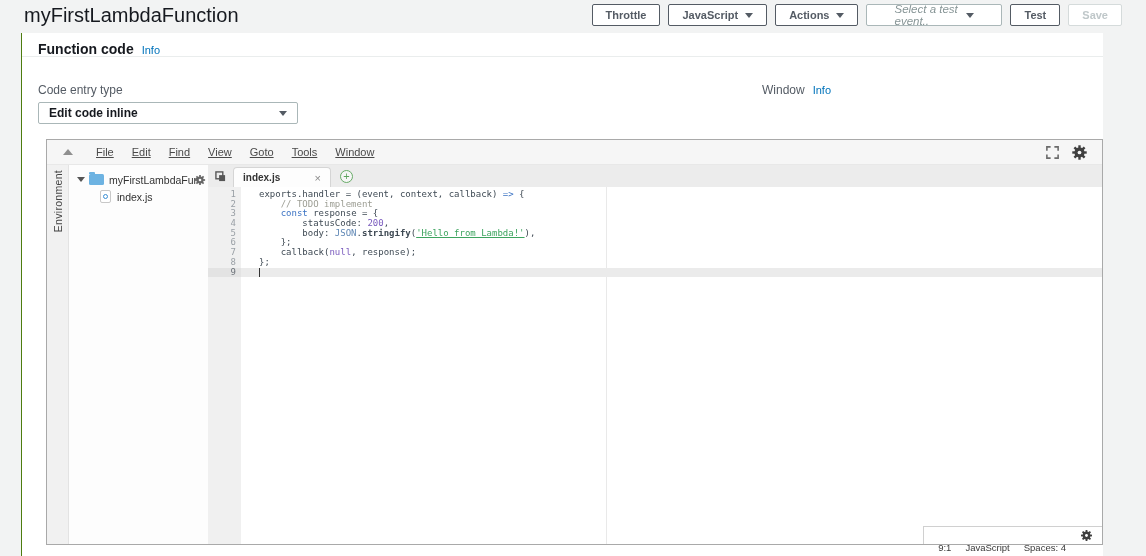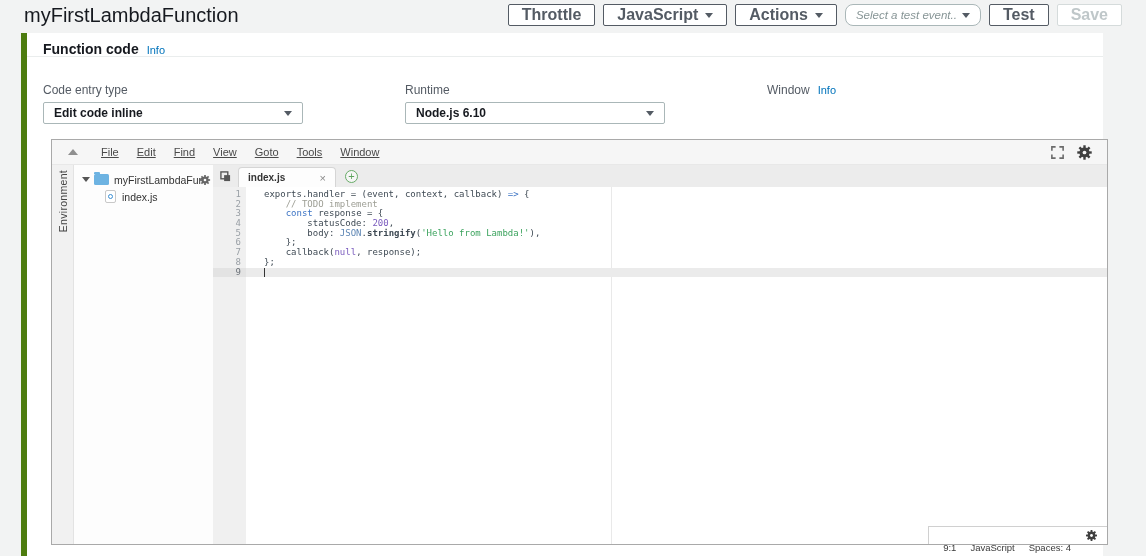--- a/index.html
+++ b/index.html
@@ -10,32 +10,32 @@
     position:relative;
     overflow:hidden;
     color:#16191f;
   }
   
   .page-header { position:absolute; top:0; left:0; width:1146px; height:33px; }
   .page-title { position:absolute; left:24px; top:4px; font-size:20px; font-weight:400; color:#16191f; }
   .header-actions { position:absolute; right:24px; top:4px; display:flex; gap:8px; align-items:center; }
   .btn {
     height:22px; background:#fff; border:1px solid #545b64; border-radius:2px;
-    font-size:16px; font-weight:bold; color:#545b64; padding:0 13px;
+    font-size:11px; font-weight:bold; color:#545b64; padding:0 13px;
     display:flex; align-items:center; gap:7px; cursor:pointer; font-family:inherit;
   }
   .btn.disabled { border-color:#d5dbdb; color:#bfc7c9; cursor:default; }
   .caret-down { width:0; height:0; border-left:4px solid transparent; border-right:4px solid transparent; border-top:5px solid #545b64; display:inline-block; }
   .test-event-select {
-    height:22px; width:136px; background:#fff; border:1px solid #aab7b8; border-radius:8px;
-    display:flex; align-items:center; justify-content:space-between; padding:0 10px; cursor:pointer;
+    height:22px; width:136px; background:#fff; border:1px solid #aab7b8; border-radius:2px;
+    display:flex; align-items:center; justify-content:space-between; padding:0 27px; cursor:pointer;
   }
   .test-event-select .placeholder { font-size:11.5px; font-style:italic; color:#879596; }
   
-  .card { position:absolute; left:21px; top:33px; width:1082px; bottom:0; background:#fff; border-left:6px solid #4d7c0f; }
+  .card { position:absolute; left:21px; top:33px; width:1082px; bottom:0; background:#fff; border-left:1px solid #4d7c0f; }
   .panel-header { height:24px; padding:8px 16px 0 16px; border-bottom:1px solid #eaeded; display:flex; align-items:baseline; gap:8px; }
   .panel-title { font-size:14px; font-weight:bold; color:#16191f; }
   .info-link { font-size:11px; color:#0073bb; text-decoration:none; cursor:pointer; }
   
   .field { position:absolute; width:260px; }
   .field .flabel { font-size:12px; color:#545b64; display:flex; gap:8px; align-items:baseline; }
   .control {
     margin-top:5px; height:22px; border:1px solid #aab7b8; border-radius:2px; background:#fff;
     font-size:12px; font-weight:600; color:#16191f; padding:0 10px;
     display:flex; align-items:center; justify-content:space-between; width:260px; cursor:pointer;
@@ -80,21 +80,21 @@
   .gutter-num { height:9.7px; padding-right:5px; }
   .gutter-num.active { background:#e3e3e3; color:#6d737a; }
   .code-lines { flex:1; padding-top:3px; font:9px "DejaVu Sans Mono", monospace; line-height:9.7px; color:#3f4a54; white-space:pre; position:relative; z-index:1; }
   .code-line { height:9.7px; padding-left:18px; }
   .code-line.active { background:#ebebeb; }
   .print-margin { position:absolute; left:398px; top:0; bottom:0; width:1px; background:#e9e9e9; z-index:0; }
   .tk-d { color:#3f4a54; }
   .tk-c { color:#9d9e94; }
   .tk-k { color:#3b73c4; }
   .tk-n { color:#7a5bbe; }
-  .tk-s { color:#3da45f; }
+  .tk-s { color:#3da45f;text-decoration:underline; }
   .tk-sup { color:#5f87b5; }
   .tk-f { color:#3f4a54; font-weight:bold; }
   .cursor { display:inline-block; width:1px; height:9px; background:#333; vertical-align:text-bottom; }
   .status-bar { position:absolute; right:0; bottom:0; height:18px; background:#fff; border:1px solid #d0d0d0; border-right:none; border-bottom:none; display:flex; align-items:center; gap:14px; padding:0 9px 0 14px; font-size:9.5px; color:#3a3a3a; z-index:2; }
   .status-item { cursor:pointer;margin-top:24px; }
 </style>
 </head>
 <body>
 
 <div class="page-header">
@@ -127,27 +127,20 @@
 <div class="card">
   <div class="panel-header">
     <span class="panel-title">Function code</span>
     <a class="info-link">Info</a>
   </div>
 
   <div class="field field-code-entry">
     <div class="flabel">Code entry type</div>
     <div class="control">
       <span>Edit code inline</span>
-      <span class="caret-down"></span>
-    </div>
-  </div>
-  <div class="field field-runtime">
-    <div class="flabel">Runtime</div>
-    <div class="control">
-      <span>Node.js 6.10</span>
       <span class="caret-down"></span>
     </div>
   </div>
   <div class="field field-handler">
     <div class="flabel">
       <span>Window</span>
       <a class="info-link">Info</a>
     </div>
   </div>
 

